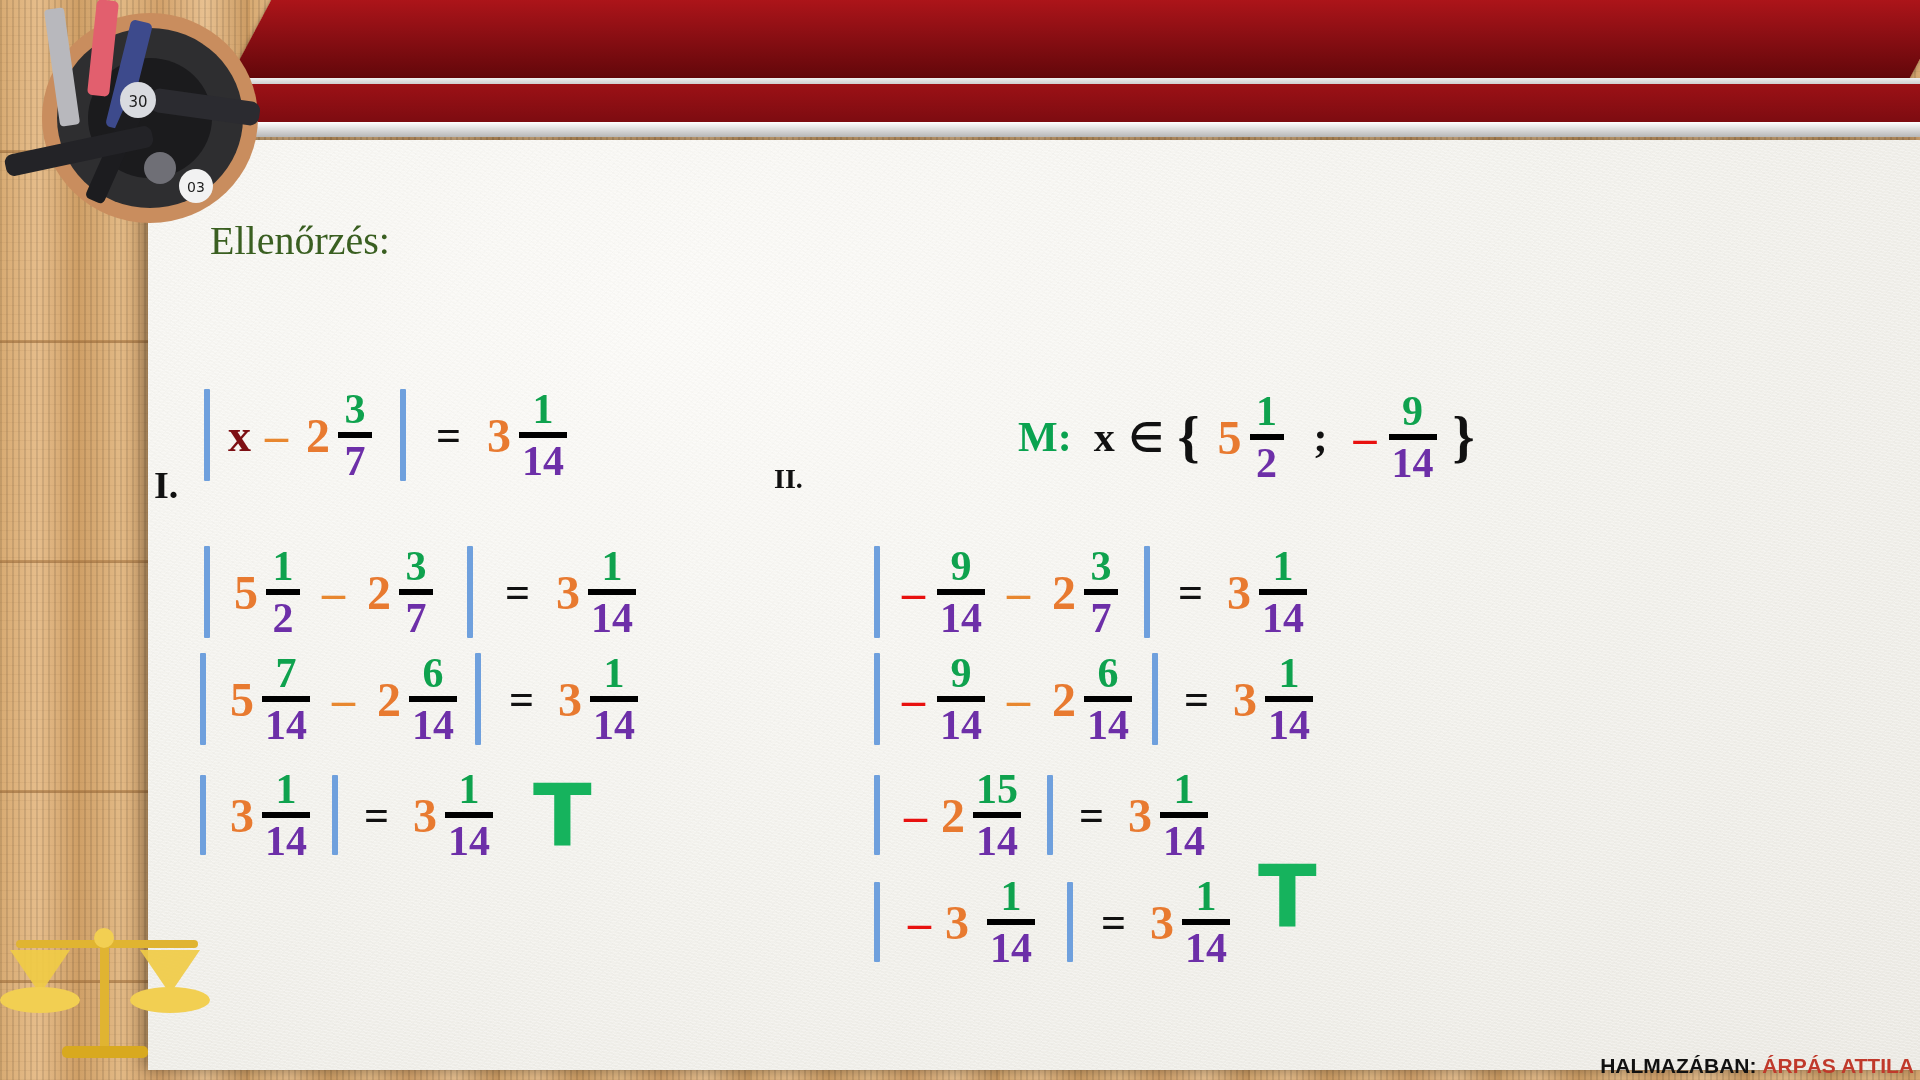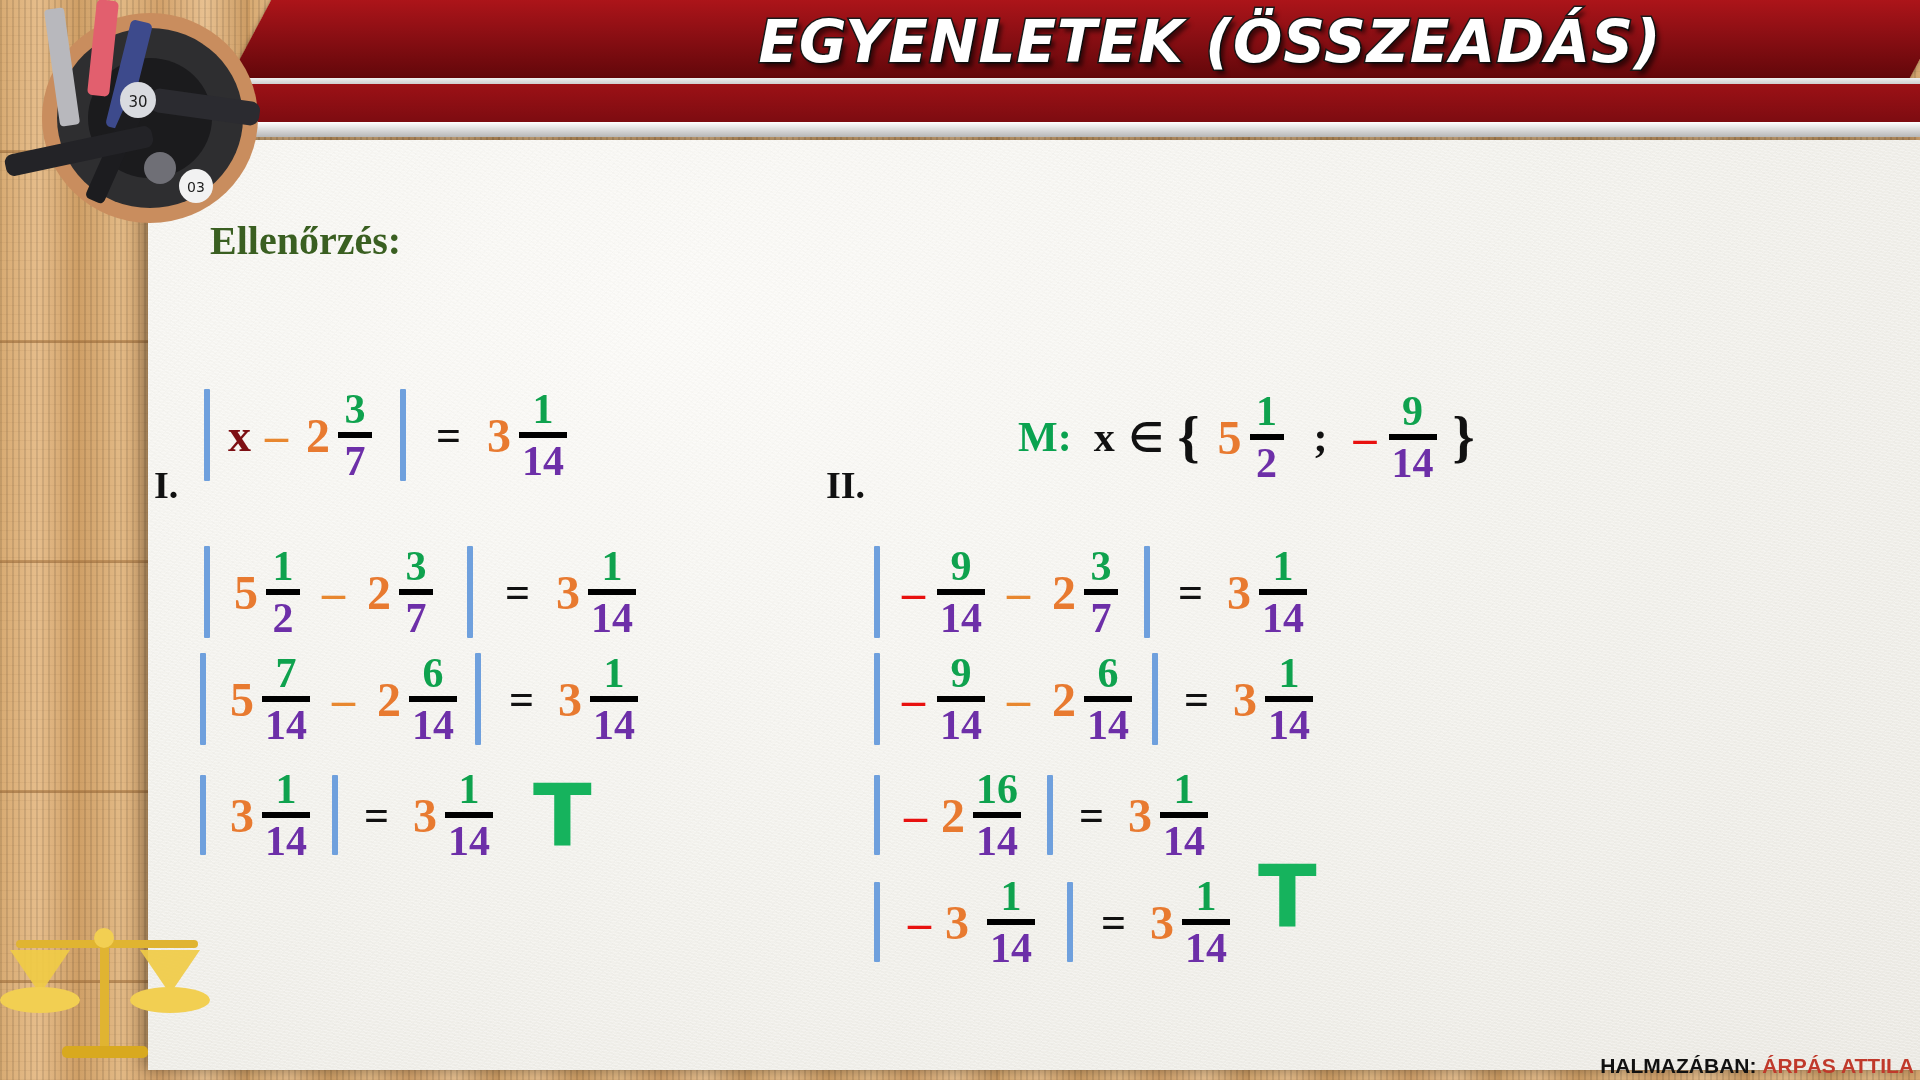--- a/index.html
+++ b/index.html
@@ -96,21 +96,21 @@
   }
   .paper-content{position:relative;z-index:2;width:100%;height:100%;}
 
   
   .cup{position:absolute;left:0px;top:0px;width:270px;height:270px;z-index:6;}
   .scale{position:absolute;left:0px;top:920px;width:215px;height:160px;z-index:6;}
 
   
   .mheading{
     position:absolute;font-family:"Liberation Serif", serif;
-    font-weight:bold;font-size:40px;color:#3a5f21;
+    font-weight:normal;font-size:40px;color:#3a5f21;
   }
   .row{position:absolute;display:flex;align-items:center;
        font-family:"Liberation Serif", serif;font-weight:bold;}
   .lbl{font-size:40px;color:#111;font-weight:bold;margin-right:22px;}
   .bar{display:inline-block;width:6px;height:92px;background:#6fa0dd;border-radius:1px;}
   .bar.sm{height:80px;}
   .int{font-size:48px;color:#e87a30;margin:0 4px;}
   .xvar{font-size:46px;color:#7d0f13;font-weight:bold;}
   .opminus{font-size:46px;color:#e8872f;font-weight:bold;}
   .opminus.red{color:#e8110f;}
@@ -147,21 +147,20 @@
   <div class="plank-line" style="top:560px"></div>
   <div class="plank-line" style="top:790px"></div>
   <div class="plank-line" style="top:980px"></div>
 </div>
 
 <div class="banner-wrap">
   <div class="banner-red"></div>
   <div class="banner-grey"></div>
   <div class="banner-red2"></div>
   <div class="banner-grey2"></div>
-  <div class="banner-title">EGYENLETEK (ÖSSZEADÁS)</div>
 </div>
 
 <svg class="cup" viewBox="0 0 270 270">
   <ellipse cx="150" cy="118" rx="108" ry="105" fill="#c98d5e"></ellipse>
   <ellipse cx="150" cy="118" rx="93" ry="90" fill="#2e2e30"></ellipse>
   <ellipse cx="150" cy="118" rx="62" ry="60" fill="#1b1b1d"></ellipse>
   <g stroke-linecap="round">
     <rect x="52" y="8" width="20" height="118" rx="4" fill="#b8b8bd" transform="rotate(-8 62 67)"></rect>
     <rect x="92" y="0" width="22" height="96" rx="5" fill="#e25f6e" transform="rotate(6 103 48)"></rect>
     <rect x="118" y="20" width="22" height="110" rx="5" fill="#3d4a8c" transform="rotate(14 129 75)"></rect>
@@ -328,21 +327,21 @@
     <span class="int">3</span>
     <span class="frac">
       <span class="num">1</span>
       <span class="vin"></span>
       <span class="den">14</span>
     </span>
     <span class="sp" style="width:36px"></span>
     <span class="tmark">T</span>
   </div>
 
-  <div class="lbl" style="position:absolute;left:678px;top:323px;font-size:38px">II.</div>
+  <div class="lbl" style="position:absolute;left:626px;top:323px;font-size:28px">II.</div>
 
   <div class="row" style="left:726px;top:405px">
     <span class="bar"></span>
     <span class="sp" style="width:22px"></span>
     <span class="opminus red">–</span>
     <span class="sp" style="width:8px"></span>
     <span class="frac">
       <span class="num">9</span>
       <span class="vin"></span>
       <span class="den">14</span>
@@ -401,21 +400,21 @@
     </span>
   </div>
 
   <div class="row" style="left:726px;top:628px">
     <span class="bar sm"></span>
     <span class="sp" style="width:24px"></span>
     <span class="opminus red">–</span>
     <span class="sp" style="width:10px"></span>
     <span class="int">2</span>
     <span class="frac">
-      <span class="num">16</span>
+      <span class="num">15</span>
       <span class="vin"></span>
       <span class="den">14</span>
     </span>
     <span class="sp" style="width:22px"></span>
     <span class="bar sm"></span>
     <span class="sp" style="width:26px"></span>
     <span class="eq">=</span>
     <span class="sp" style="width:20px"></span>
     <span class="int">3</span>
     <span class="frac">

